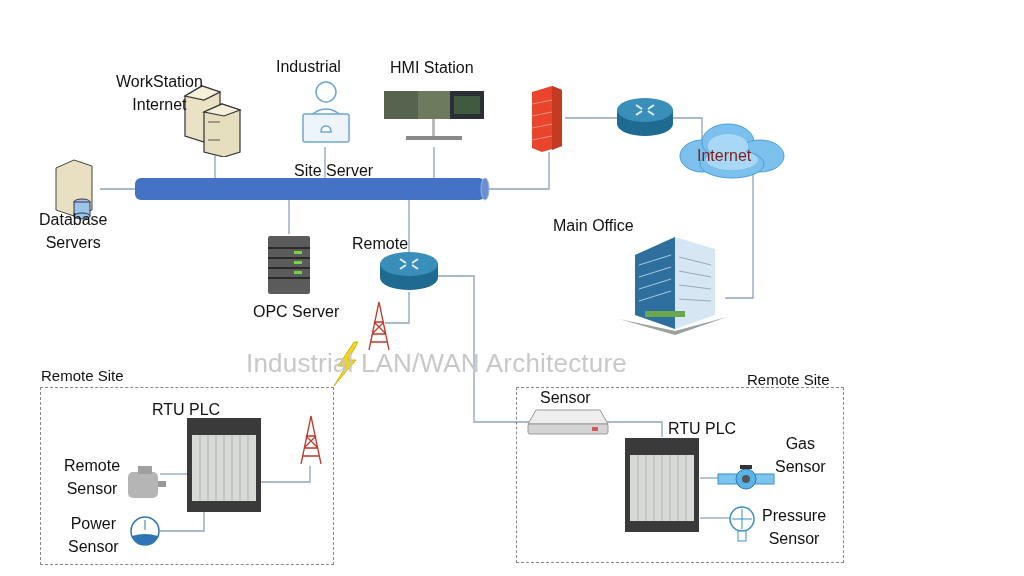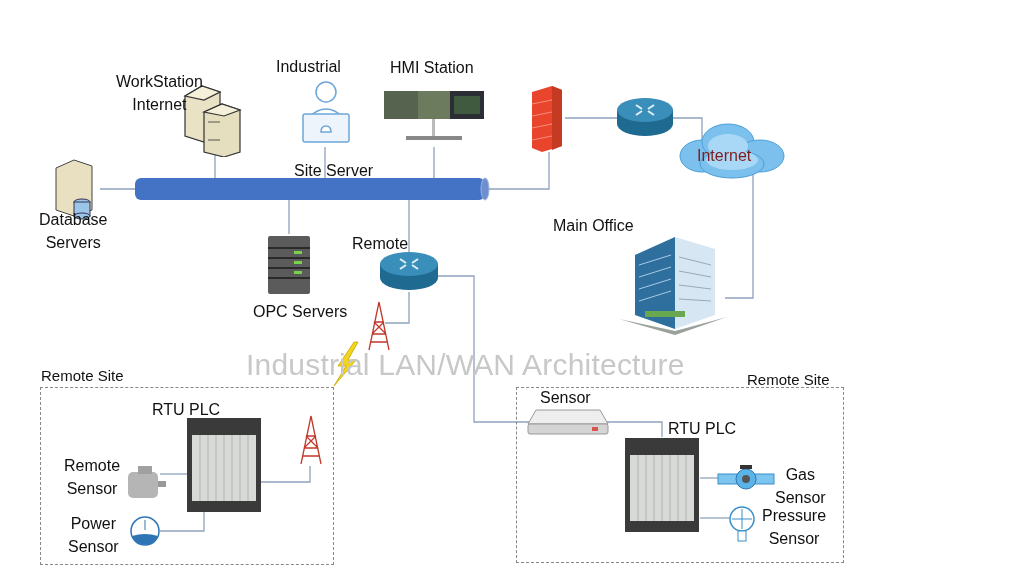--- a/index.html
+++ b/index.html
@@ -1,21 +1,21 @@
 <!DOCTYPE html>
 <html><head>
 <meta charset="utf-8">
 <style>
   html,body{margin:0;padding:0;background:#fff;}
   body{width:1024px;height:576px;position:relative;overflow:hidden;font-family:"Liberation Sans",sans-serif;}
   .lbl{position:absolute;font-size:16px;color:#111;white-space:nowrap;line-height:1.4;}
   .center{text-align:center;}
   svg.wires{position:absolute;left:0;top:0;}
   .abs{position:absolute;}
-  .title{position:absolute;left:246px;top:348px;font-size:30px;color:#c8c8c8;white-space:nowrap;letter-spacing:0.2px;}
+  .title{position:absolute;left:246px;top:348px;font-size:26px;color:#c8c8c8;white-space:nowrap;letter-spacing:0.2px;}
   .box{position:absolute;border:1px dashed #888;}
 </style>
 </head>
 <body>
 
 <svg class="wires" width="1024" height="576">
   <g stroke="#8ea2bd" stroke-width="1.3" fill="none">
     <line x1="100" y1="189" x2="137" y2="189"></line>
     <line x1="215" y1="150" x2="215" y2="178"></line>
     <line x1="325" y1="147" x2="325" y2="178"></line>
@@ -97,21 +97,21 @@
       <line x1="2" y1="24" x2="44" y2="24"></line>
       <line x1="2" y1="34" x2="44" y2="34"></line>
       <line x1="2" y1="44" x2="44" y2="44"></line>
     </g>
   <g fill="#7ad04a">
       <rect x="28" y="17" width="8" height="3"></rect>
       <rect x="28" y="27" width="8" height="3"></rect>
       <rect x="28" y="37" width="8" height="3"></rect>
     </g>
 </svg>
-<div class="lbl" style="left:253px;top:301px">OPC Servers</div>
+<div class="lbl" style="left:253px;top:301px">OPC Server</div>
 
 <div class="lbl" style="left:352px;top:233px">Remote</div>
 <svg class="abs" style="left:378px;top:250px" width="62" height="44">
   <path d="M2 14 L2 28 A29 12 0 0 0 60 28 L60 14Z" fill="#1f6a90"></path>
   <ellipse cx="31" cy="14" rx="29" ry="12" fill="#3a8fba"></ellipse>
   <g stroke="#dfeffa" stroke-width="2">
       <line x1="22" y1="9" x2="28" y2="13"></line>
       <line x1="40" y1="9" x2="34" y2="13"></line>
       <line x1="22" y1="19" x2="28" y2="15"></line>
       <line x1="40" y1="19" x2="34" y2="15"></line>
@@ -247,21 +247,21 @@
       <line x1="54" y1="18" x2="54" y2="84"></line>
       <line x1="62" y1="18" x2="62" y2="84"></line>
     </g>
 </svg>
 <svg class="abs" style="left:716px;top:464px" width="60" height="28">
   <rect x="2" y="10" width="56" height="10" fill="#7cc5ee" stroke="#3a8fc8"></rect>
   <circle cx="30" cy="15" r="10" fill="#5ab4e8" stroke="#2e75b6"></circle>
   <circle cx="30" cy="15" r="4" fill="#555"></circle>
   <rect x="24" y="1" width="12" height="4" fill="#333"></rect>
 </svg>
-<div class="lbl center" style="left:775px;top:463px;line-height:23px">
+<div class="lbl center" style="left:775px;top:432px;line-height:23px">
   <div>Gas</div>
   <div>Sensor</div>
 </div>
 <svg class="abs" style="left:727px;top:505px" width="30" height="40">
   <circle cx="15" cy="14" r="12" fill="#fff" stroke="#3a8fc8" stroke-width="1.5"></circle>
   <g stroke="#3a8fc8">
       <line x1="15" y1="4" x2="15" y2="24"></line>
       <line x1="5" y1="14" x2="25" y2="14"></line>
     </g>
   <rect x="11" y="26" width="8" height="10" fill="#fff" stroke="#3a8fc8"></rect>

